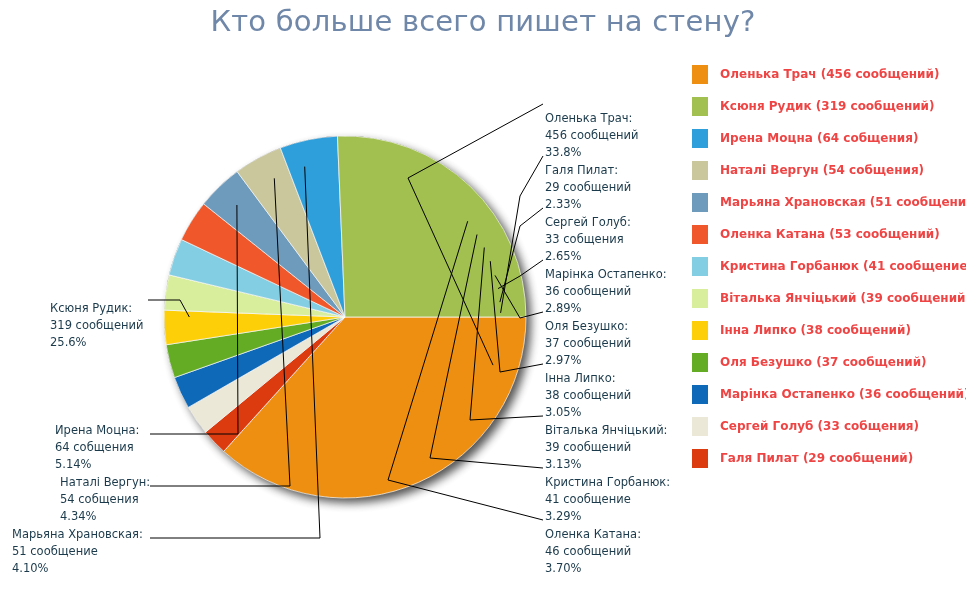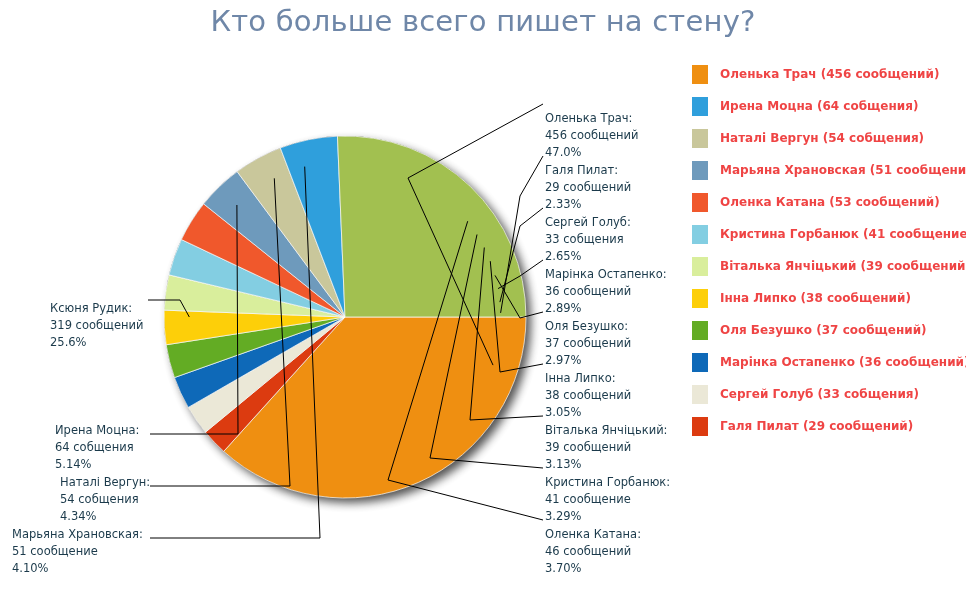--- a/index.html
+++ b/index.html
@@ -122,21 +122,21 @@
         <polyline points="236.9,205.0 238,434 150,434" fill="none" stroke="#000000" stroke-width="1"></polyline>
         <polyline points="274.3,178.3 290,486 150,486" fill="none" stroke="#000000" stroke-width="1"></polyline>
         <polyline points="304.7,166.6 320,538 150,538" fill="none" stroke="#000000" stroke-width="1"></polyline>
       </g>
   </svg>
 
   <div id="callouts-layer">
       <div class="callout right" style="left: 545px; top: 92px;">
         <span class="nm">Оленька Трач:</span>
         <span class="ct">456 сообщений</span>
-        <span class="pc">47.0%</span>
+        <span class="pc">33.8%</span>
       </div>
       <div class="callout right" style="left: 545px; top: 144px;">
         <span class="nm">Галя Пилат:</span>
         <span class="ct">29 сообщений</span>
         <span class="pc">2.33%</span>
       </div>
       <div class="callout right" style="left: 545px; top: 196px;">
         <span class="nm">Сергей Голуб:</span>
         <span class="ct">33 собщения</span>
         <span class="pc">2.65%</span>
@@ -192,20 +192,24 @@
         <span class="pc">4.10%</span>
       </div>
     </div>
 
   <div id="legend">
       <div class="legend-row">
         <span class="legend-swatch" style="background: rgb(239, 143, 17);"></span>
         <span class="legend-label">Оленька Трач (456 сообщений)</span>
       </div>
       <div class="legend-row">
+        <span class="legend-swatch" style="background: rgb(162, 192, 80);"></span>
+        <span class="legend-label">Ксюня Рудик (319 сообщений)</span>
+      </div>
+      <div class="legend-row">
         <span class="legend-swatch" style="background: rgb(47, 159, 220);"></span>
         <span class="legend-label">Ирена Моцна (64 собщения)</span>
       </div>
       <div class="legend-row">
         <span class="legend-swatch" style="background: rgb(201, 199, 155);"></span>
         <span class="legend-label">Наталі Вергун (54 собщения)</span>
       </div>
       <div class="legend-row">
         <span class="legend-swatch" style="background: rgb(110, 154, 188);"></span>
         <span class="legend-label">Марьяна Храновская (51 сообщение)</span>

